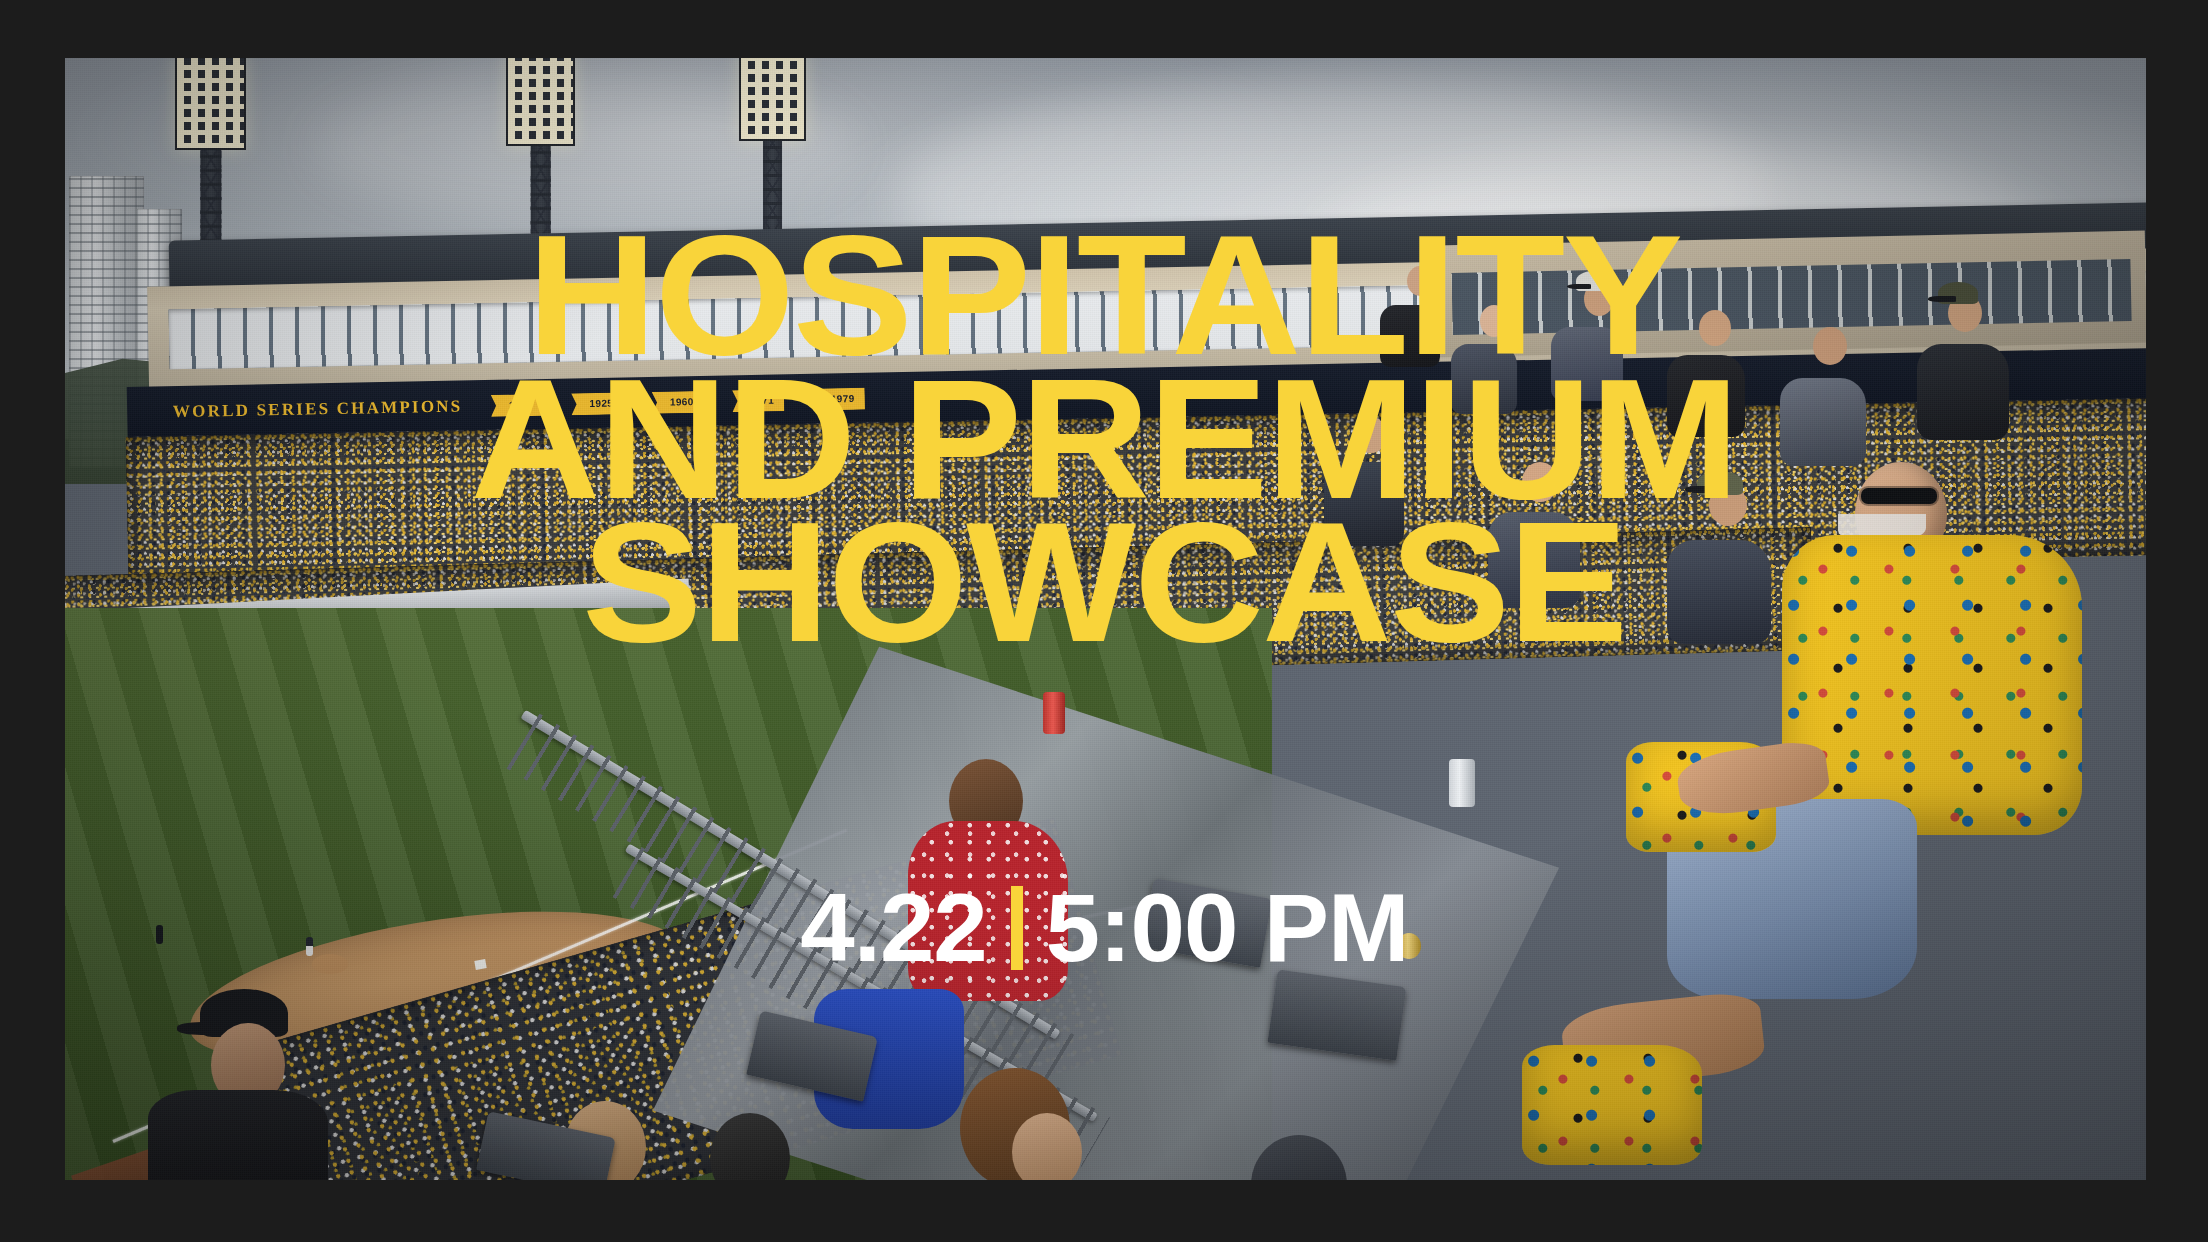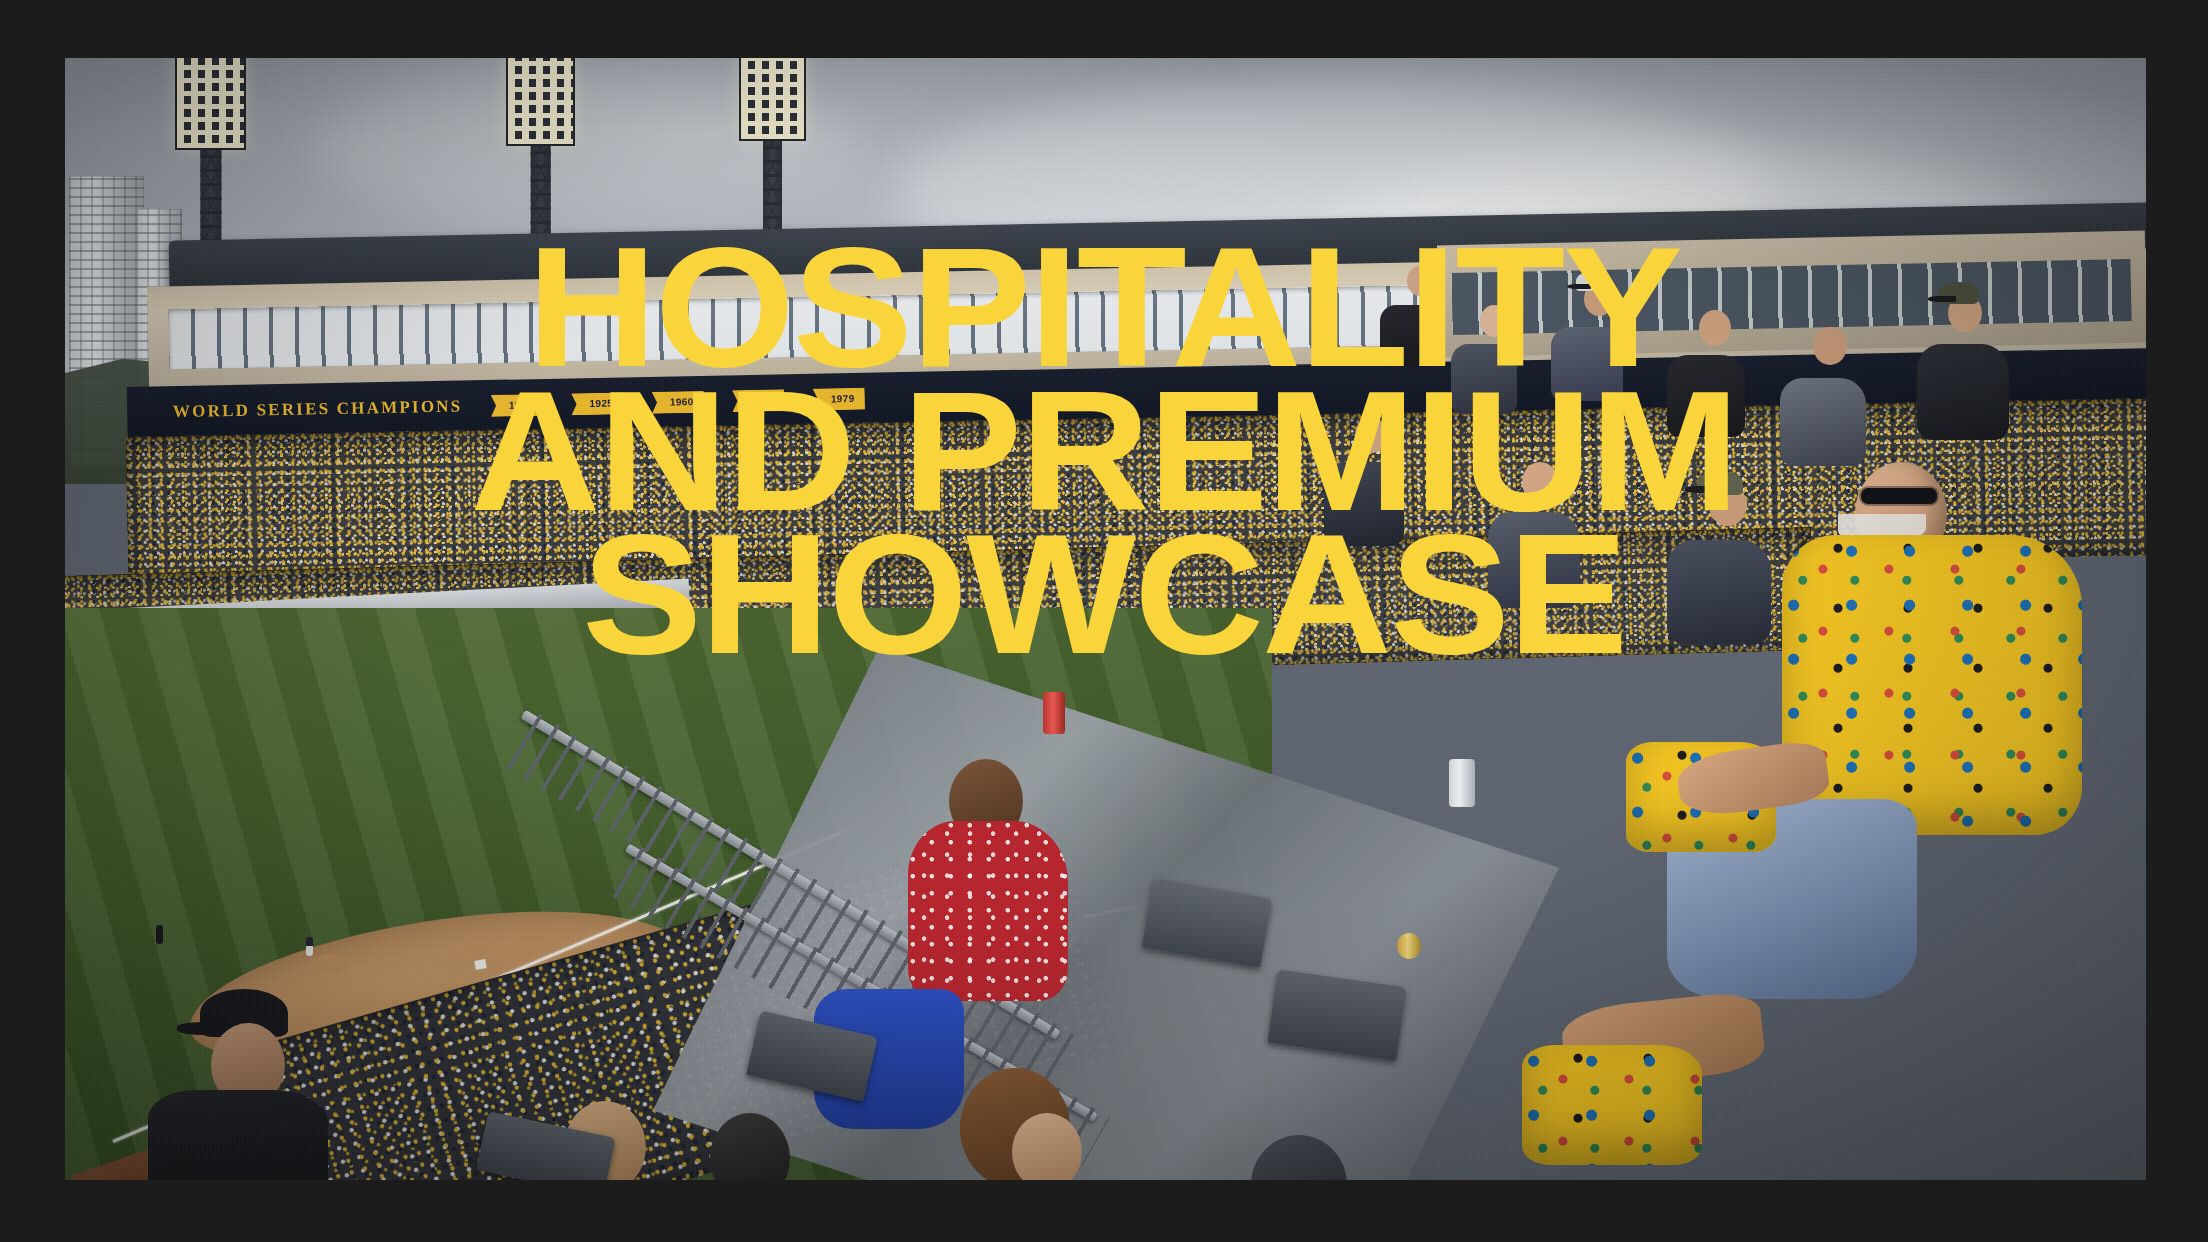--- a/index.html
+++ b/index.html
@@ -362,21 +362,21 @@
     pointer-events:none;
   }
   .vignette{
     position:absolute; inset:0;
     background:radial-gradient(ellipse 82% 78% at 50% 46%, rgba(0,0,0,0) 40%, rgba(0,0,0,.42) 100%);
     pointer-events:none;
   }
 
   
   #headline{
-    position:absolute; left:0; right:0; top:236px;
+    position:absolute; left:0; right:0; top:224px;
     text-align:center;
     pointer-events:none;
   }
   .hl-line{
     display:block;
     color:#F9D43A;
     font-family:"Liberation Sans", sans-serif;
     font-weight:bold;
     font-size:166px;
     line-height:.845;
@@ -561,14 +561,19 @@
     <div class="grain"></div>
     <div class="vignette"></div>
   </div>
 
   <div id="headline">
     <span class="hl-line hl-1">HOSPITALITY</span>
     <span class="hl-line hl-2">AND PREMIUM</span>
     <span class="hl-line hl-3">SHOWCASE</span>
   </div>
 
+  <div id="daterow">
+    <span class="dr-text">4.22</span>
+    <span class="dr-sep"></span>
+    <span class="dr-text">5:00 PM</span>
+  </div>
 
 </div>
 
 </body></html>

